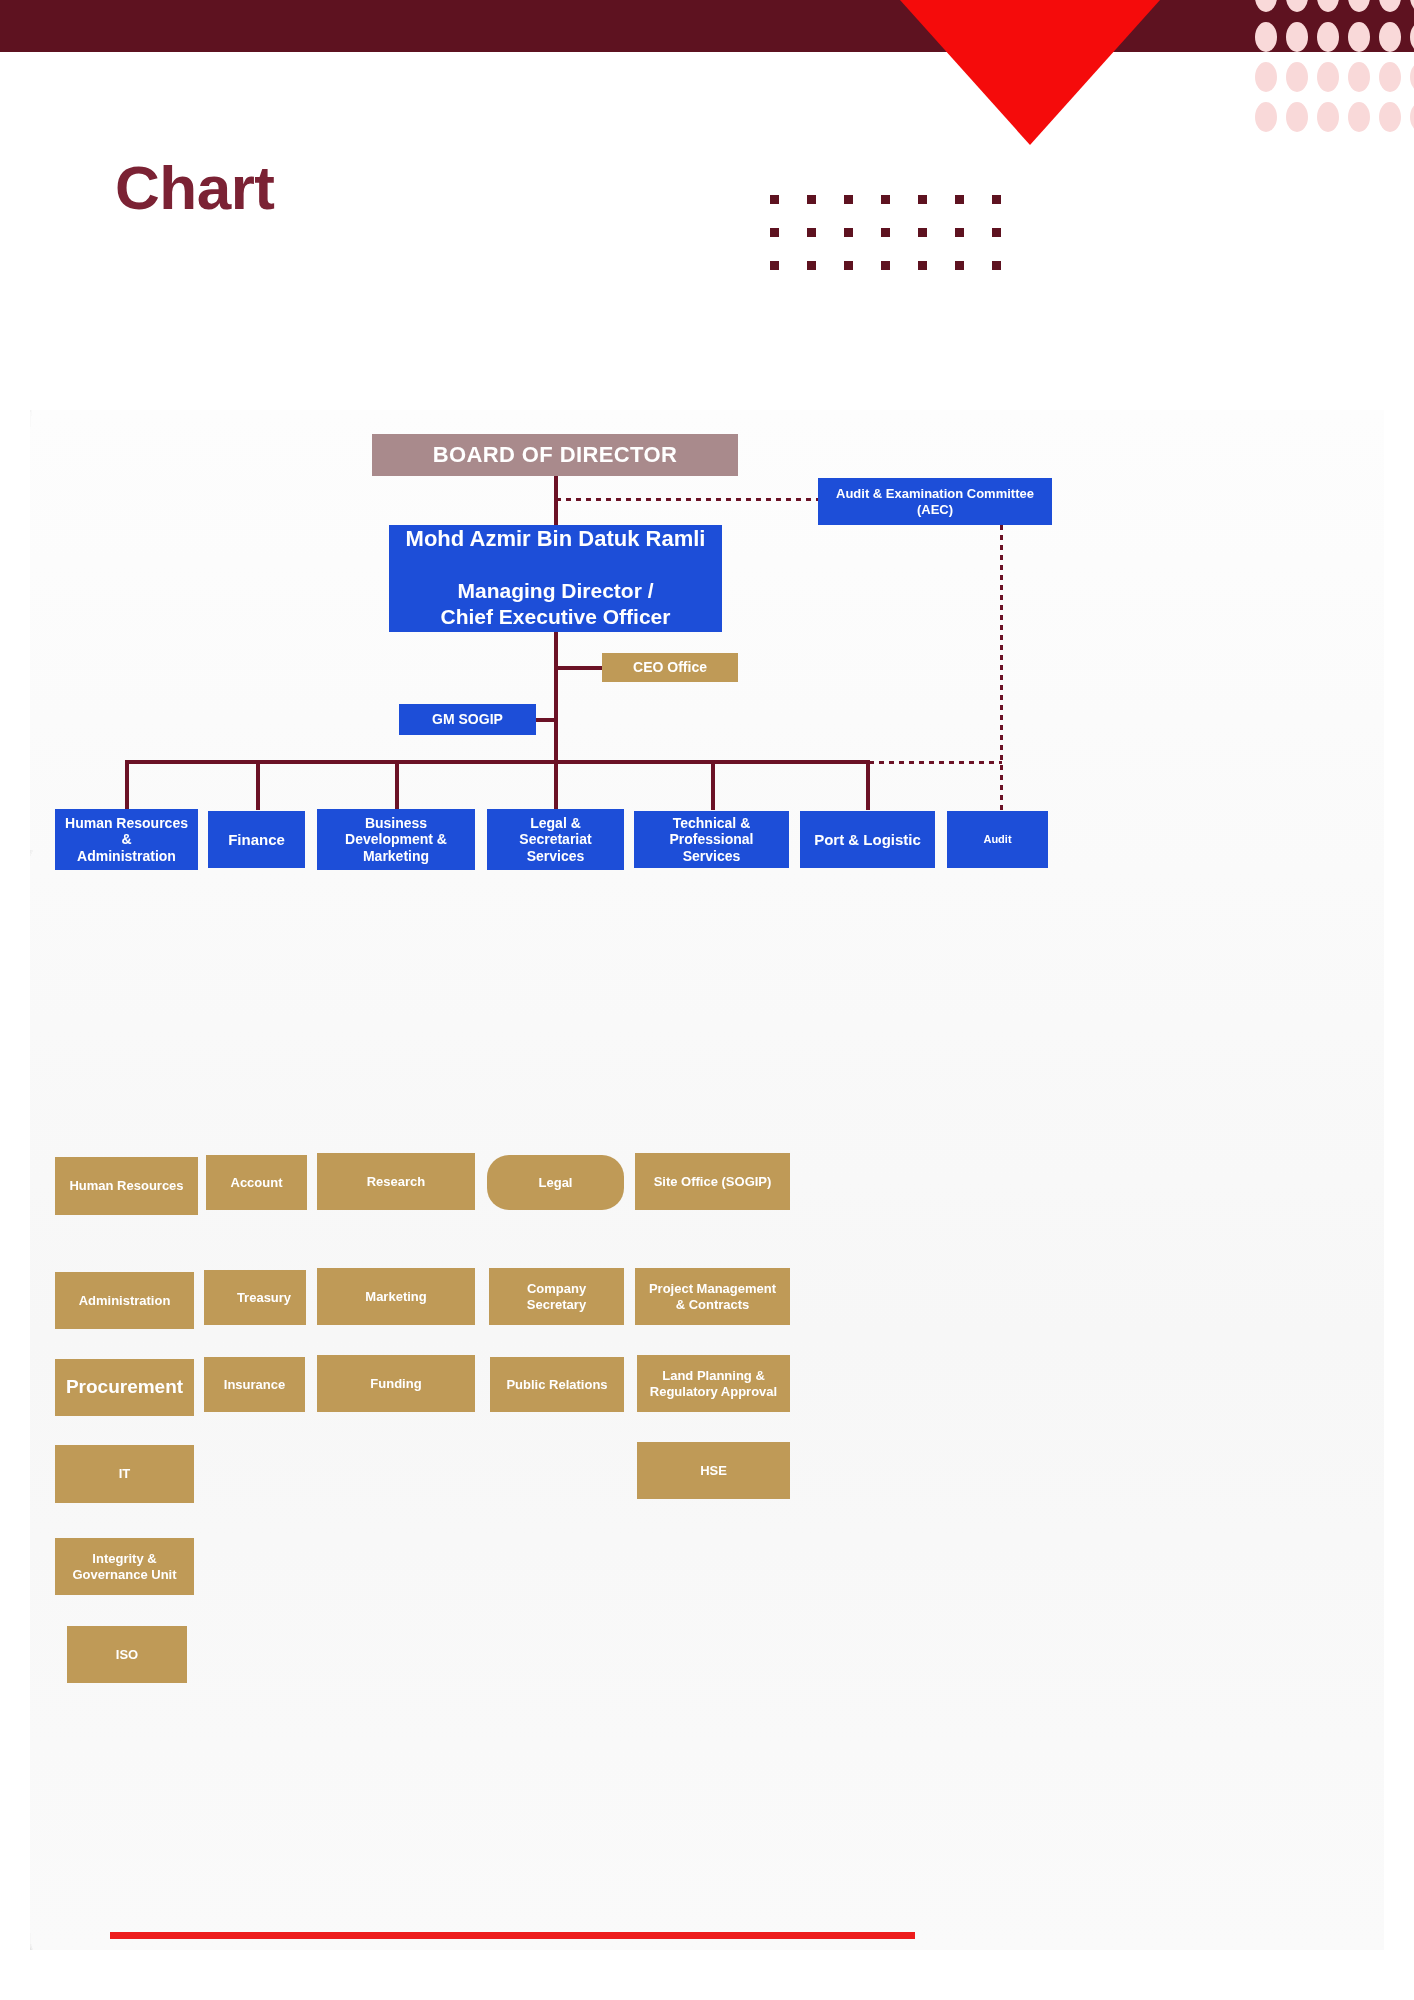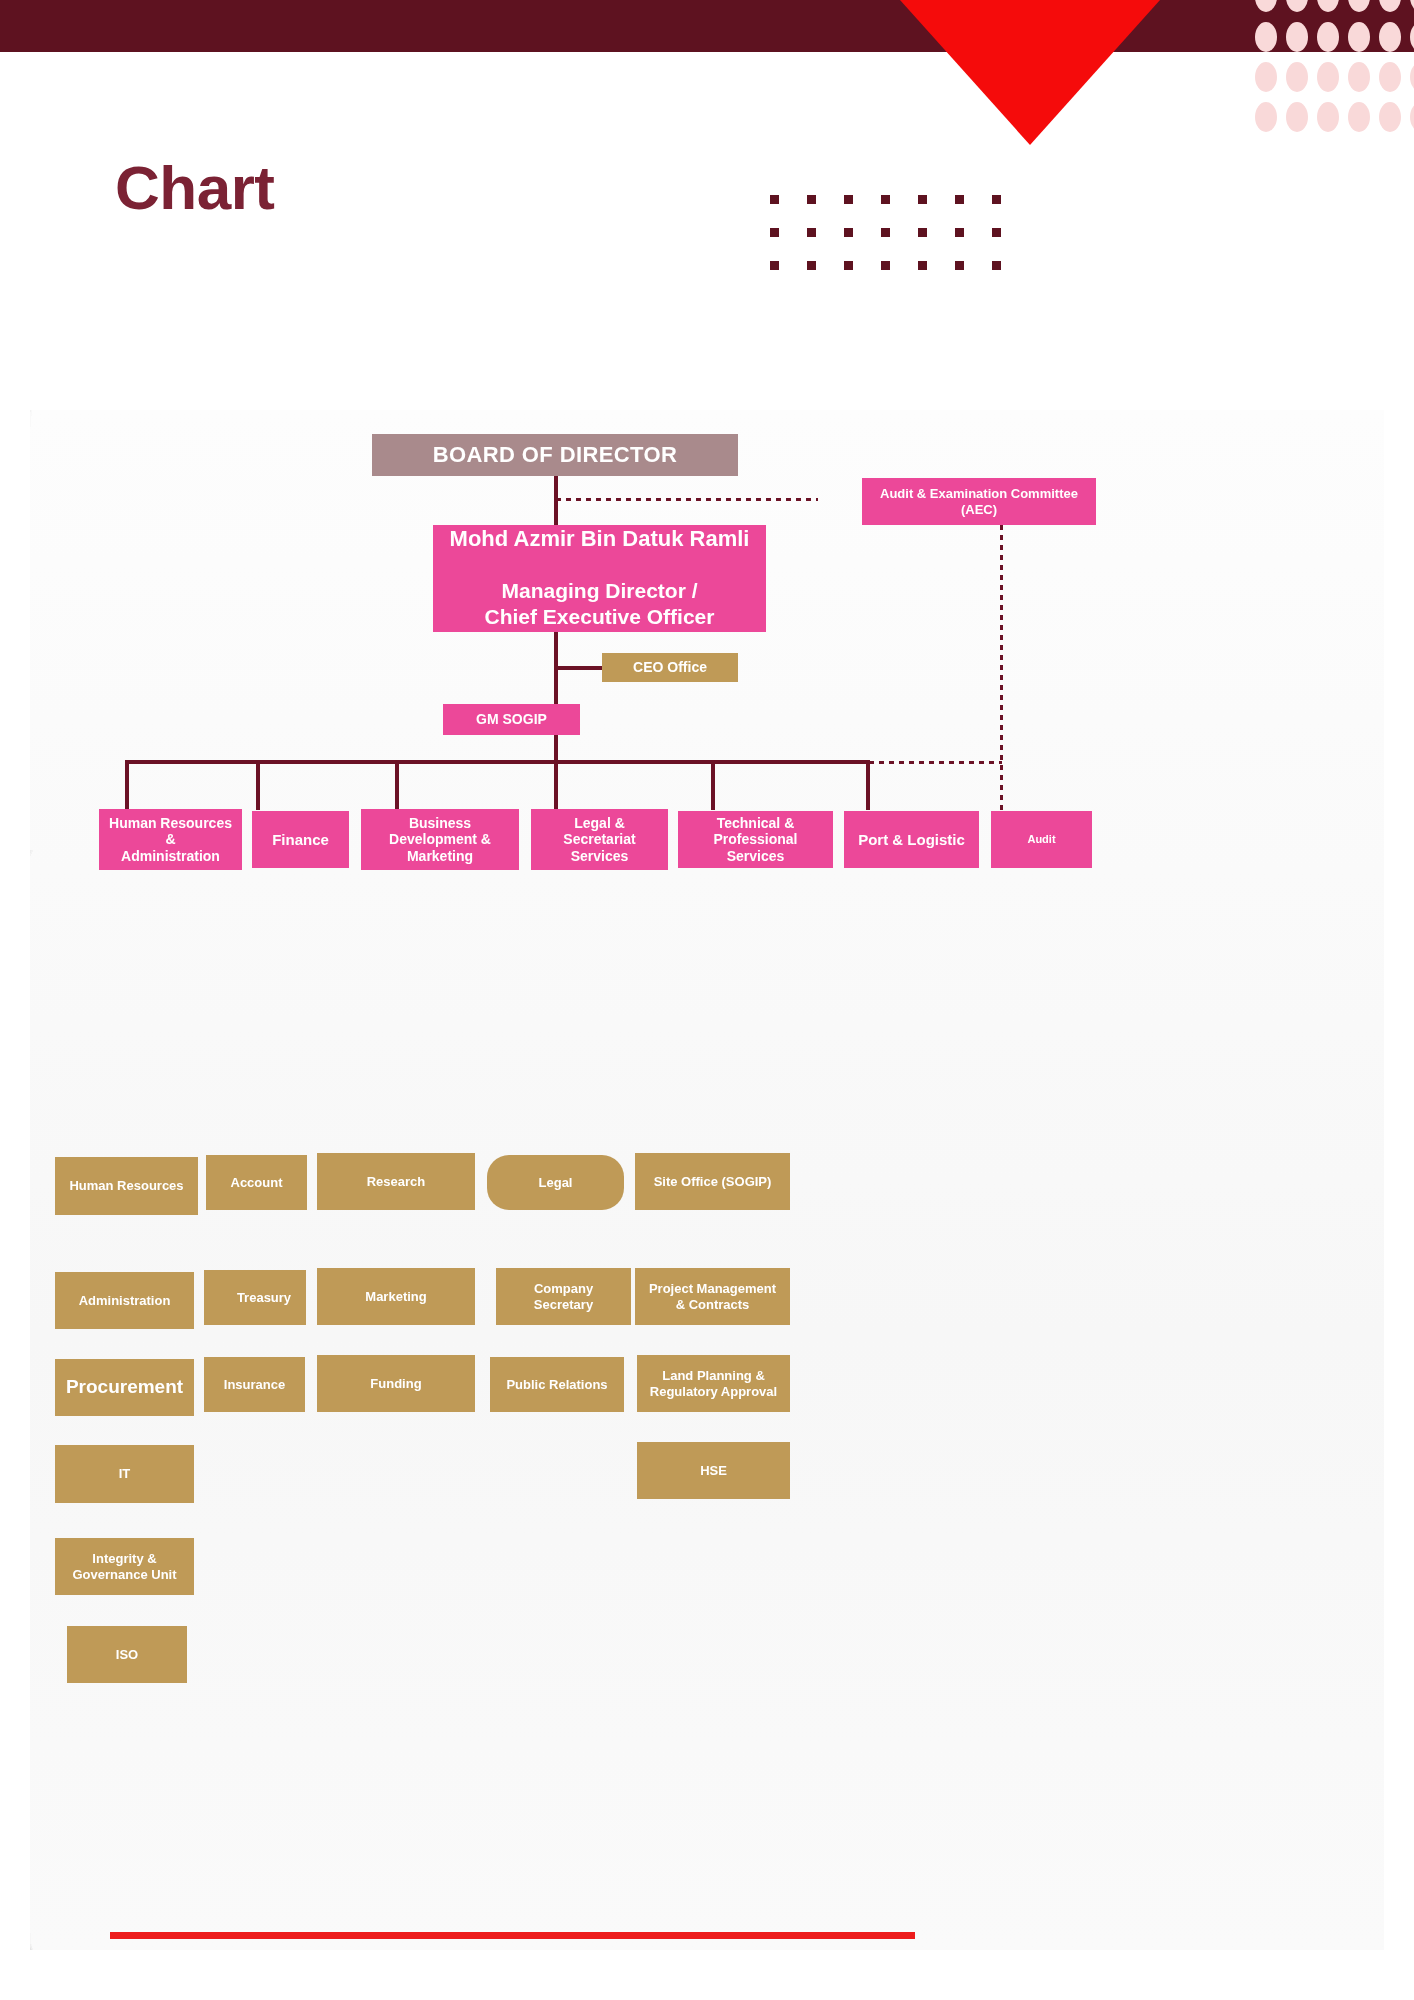--- a/index.html
+++ b/index.html
@@ -72,21 +72,21 @@
   }
 
   
   .node{
     position:absolute;box-sizing:border-box;
     display:flex;align-items:center;justify-content:center;text-align:center;
     color:#ffffff;font-weight:700;line-height:1.18;
     padding:2px 6px;
   }
   .n-board{background:#A98A8C;font-size:22px;letter-spacing:0.4px;}
-  .n-dark {background:#ec4899;margin-left:44px;}
+  .n-dark {background:#1d4ed8;}
   .n-gold {background:#BF9A57;}
 
   .n-ceo{flex-direction:column;font-size:21px;}
   .n-ceo .nm{font-size:22px;margin-bottom:26px;}
   .n-ceo .rl{font-size:21px;line-height:1.25;}
 
   
   .ln{position:absolute;background:#6B1226;}
   .ln-h{height:4px;}
   .ln-v{width:4px;}
@@ -263,21 +263,21 @@
       </div>
       <div class="node n-gold" style="left: 55px; top: 1272px; width: 139px; height: 57px; font-size: 13px; flex-direction: column;">
         <span>Administration</span>
       </div>
       <div class="node n-gold" style="left: 204px; top: 1270px; width: 102px; height: 55px; font-size: 13px; flex-direction: column; padding-left: 24px;">
         <span>Treasury</span>
       </div>
       <div class="node n-gold" style="left: 317px; top: 1268px; width: 158px; height: 57px; font-size: 13px; flex-direction: column;">
         <span>Marketing</span>
       </div>
-      <div class="node n-gold" style="left: 489px; top: 1268px; width: 135px; height: 57px; font-size: 13px; flex-direction: column; margin-left: 7px;">
+      <div class="node n-gold" style="left: 489px; top: 1268px; width: 135px; height: 57px; font-size: 13px; flex-direction: column;">
         <span>Company</span>
         <span>Secretary</span>
       </div>
       <div class="node n-gold" style="left: 635px; top: 1268px; width: 155px; height: 57px; font-size: 13px; flex-direction: column;">
         <span>Project Management</span>
         <span>&amp; Contracts</span>
       </div>
       <div class="node n-gold" style="left: 55px; top: 1359px; width: 139px; height: 57px; font-size: 19px; flex-direction: column;">
         <span>Procurement</span>
       </div>

